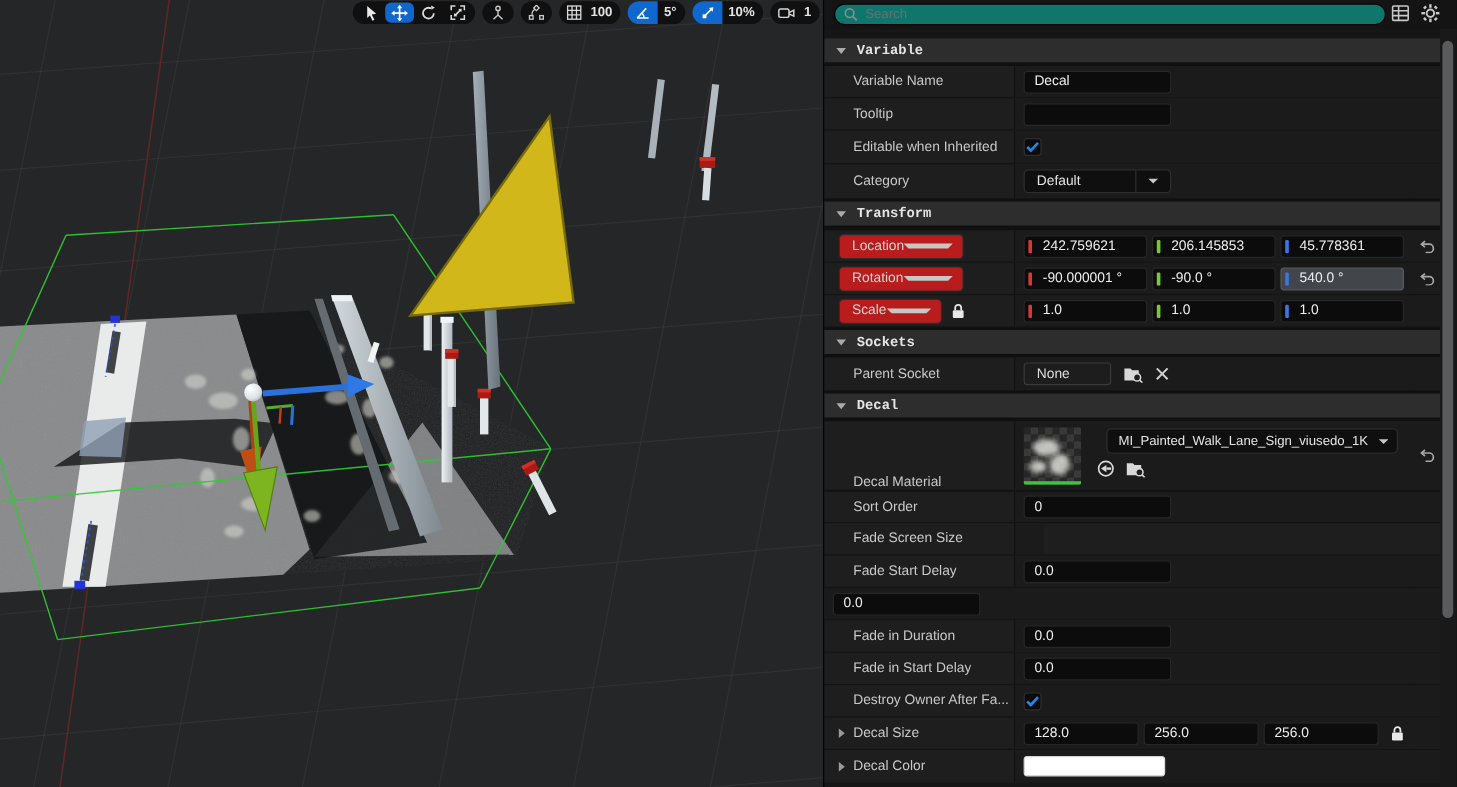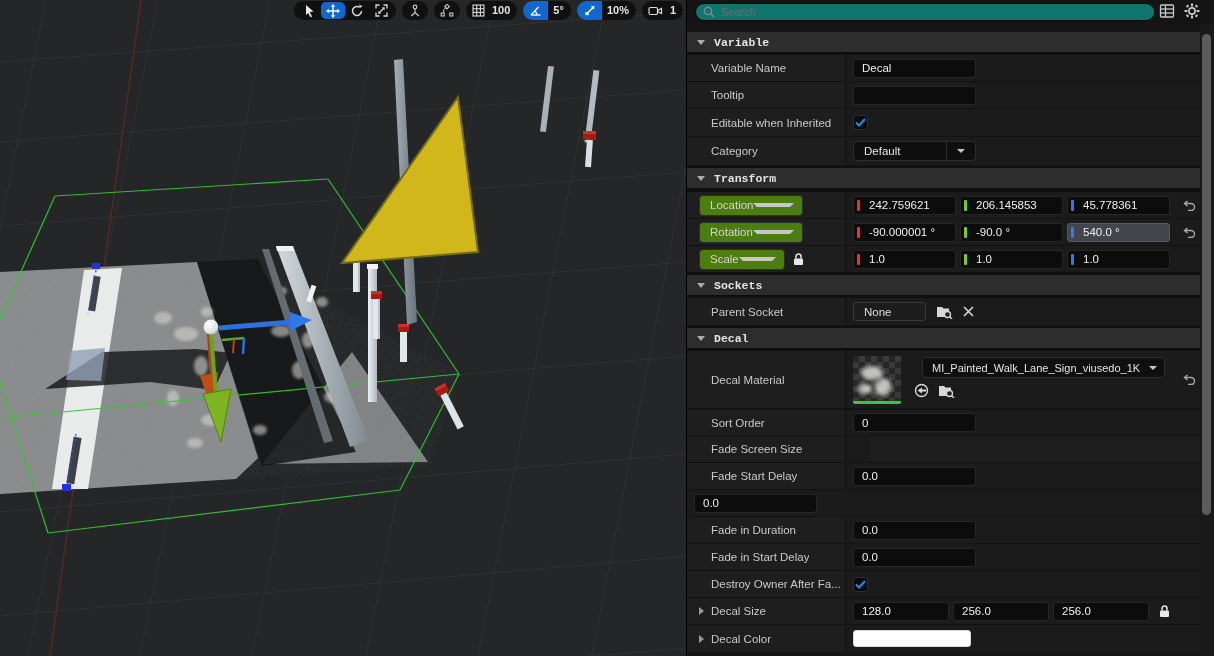--- a/index.html
+++ b/index.html
@@ -53,21 +53,21 @@
   .field.w103 { width:103px; margin-right:4px; position:relative; padding-left:9px; }
   .field.w96  { width:96px;  margin-right:4px; padding-left:8px; }
   .field.lite { background:#42464b; border-color:#55595e; }
   .cbar { position:absolute; left:3px; top:3px; bottom:3px; width:3px; border-radius:1px; }
   .cbar.x { background:#e5352b; } .cbar.y { background:#77cc22; } .cbar.z { background:#3a76e8; }
   .field.w103 .fv { margin-left:6px; }
 
   .combo { background:#0f0f0f; border:1px solid #2e2e2e; border-radius:4px; height:20px; display:flex; align-items:center; color:#e3e3e3; font-size:11.5px; }
   .chev { width:0; height:0; border-left:4px solid transparent; border-right:4px solid transparent; border-top:4px solid #c7c7c7; }
 
-  .axisbtn { width:104px; height:21px; background:#4d7c0f; border:1px solid #2e2e2e; border-radius:4px; color:#d4d4d4; font-size:11.5px; display:flex; align-items:center; padding:0 8px 0 10px; }
+  .axisbtn { width:104px; height:21px; background:#b91c1c; border:1px solid #2e2e2e; border-radius:4px; color:#d4d4d4; font-size:11.5px; display:flex; align-items:center; padding:0 8px 0 10px; }
   .axisbtn span { flex:1; }
 
   .checkbox { width:15px; height:15px; background:#0b0b0b; border:1px solid #2e2e2e; border-radius:3px; display:flex; align-items:center; justify-content:center; }
 
   .thumb { position:absolute; left:166px; top:5px; width:48px; height:48px; border-radius:2px; overflow:hidden;
            background-color:#262626;
            background-image:linear-gradient(45deg,#3a3a3a 25%,transparent 25%,transparent 75%,#3a3a3a 75%),
                             linear-gradient(45deg,#3a3a3a 25%,transparent 25%,transparent 75%,#3a3a3a 75%);
            background-size:12px 12px; background-position:0 0,6px 6px; }
   .smudge { position:absolute; background:#e6e6e2; border-radius:50%; filter:blur(2px); opacity:.8; }
@@ -566,21 +566,21 @@
     </div>
 
     <div class="gap2"></div>
 
     <div class="sechdr">
       <span class="tri"></span>
       <span class="t">Decal</span>
     </div>
     <div class="gap2"></div>
     <div class="prow h58" style="position:relative;">
-      <div class="lblcell" style="align-items:center;">
+      <div class="lblcell" style="align-items:flex-end;">
           <span class="lab">Decal Material</span>
         </div>
       <div class="valcell" style="display:block; padding-left:0;">
         <div class="thumb" style="left:7px; top:5px;">
           <div class="smudge" style="left:8px; top:10px; width:22px; height:14px;"></div>
           <div class="smudge" style="left:22px; top:22px; width:16px; height:18px; transform:rotate(30deg);"></div>
           <div class="smudge" style="left:5px; top:28px; width:14px; height:10px;"></div>
           <div class="greenbar"></div>
         </div>
         <div class="combo" style="position:absolute; left:76px; top:6px; width:243px; height:21px; padding-left:9px;">

